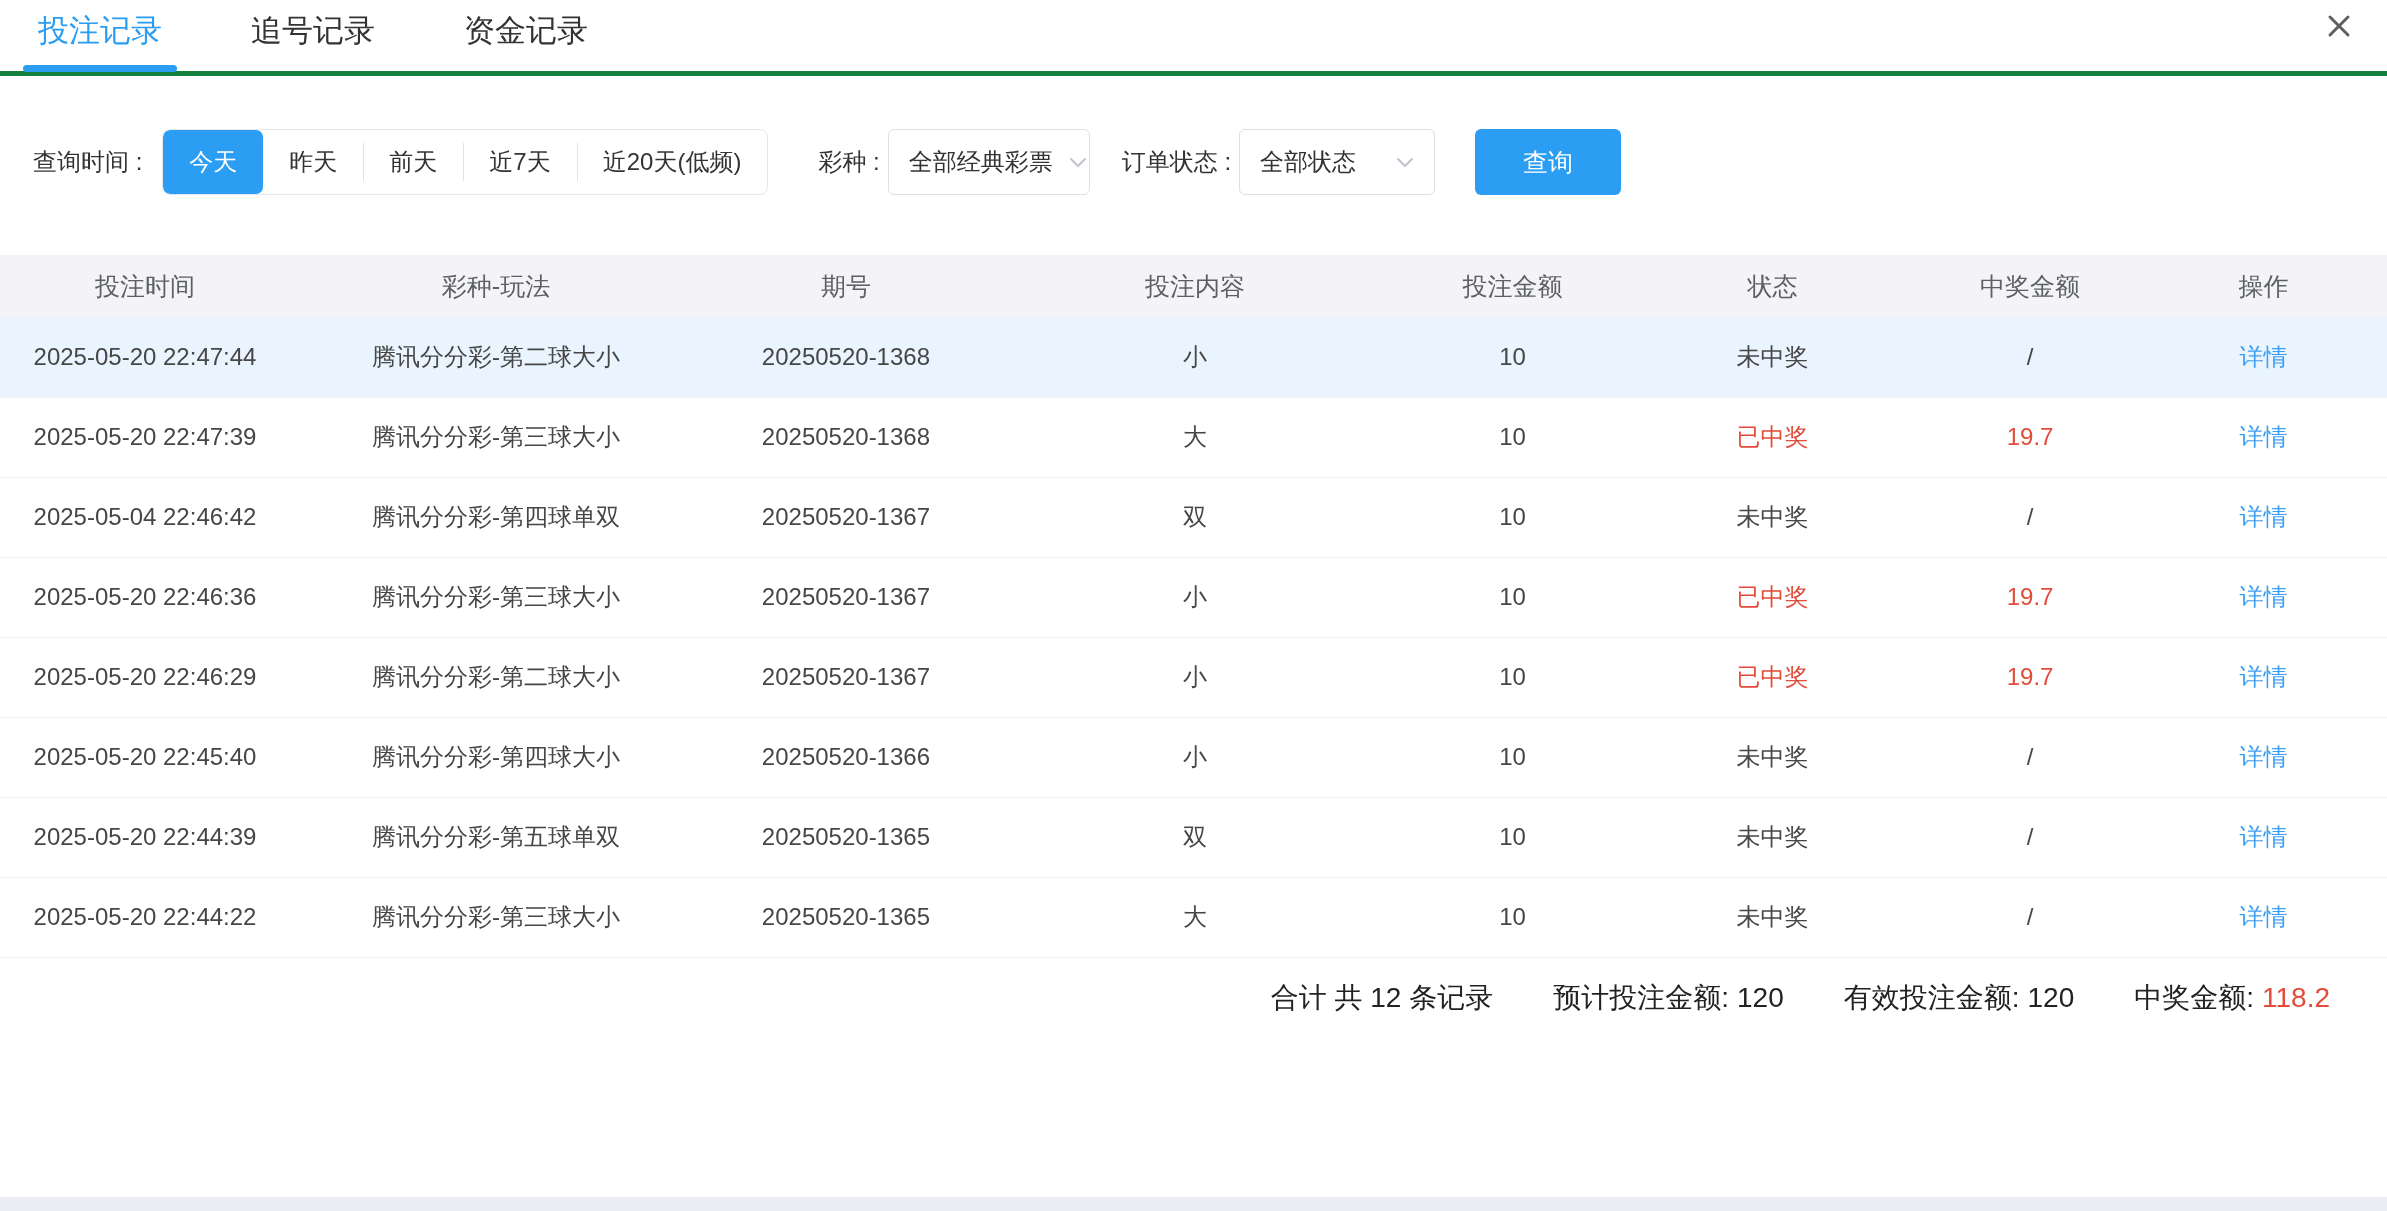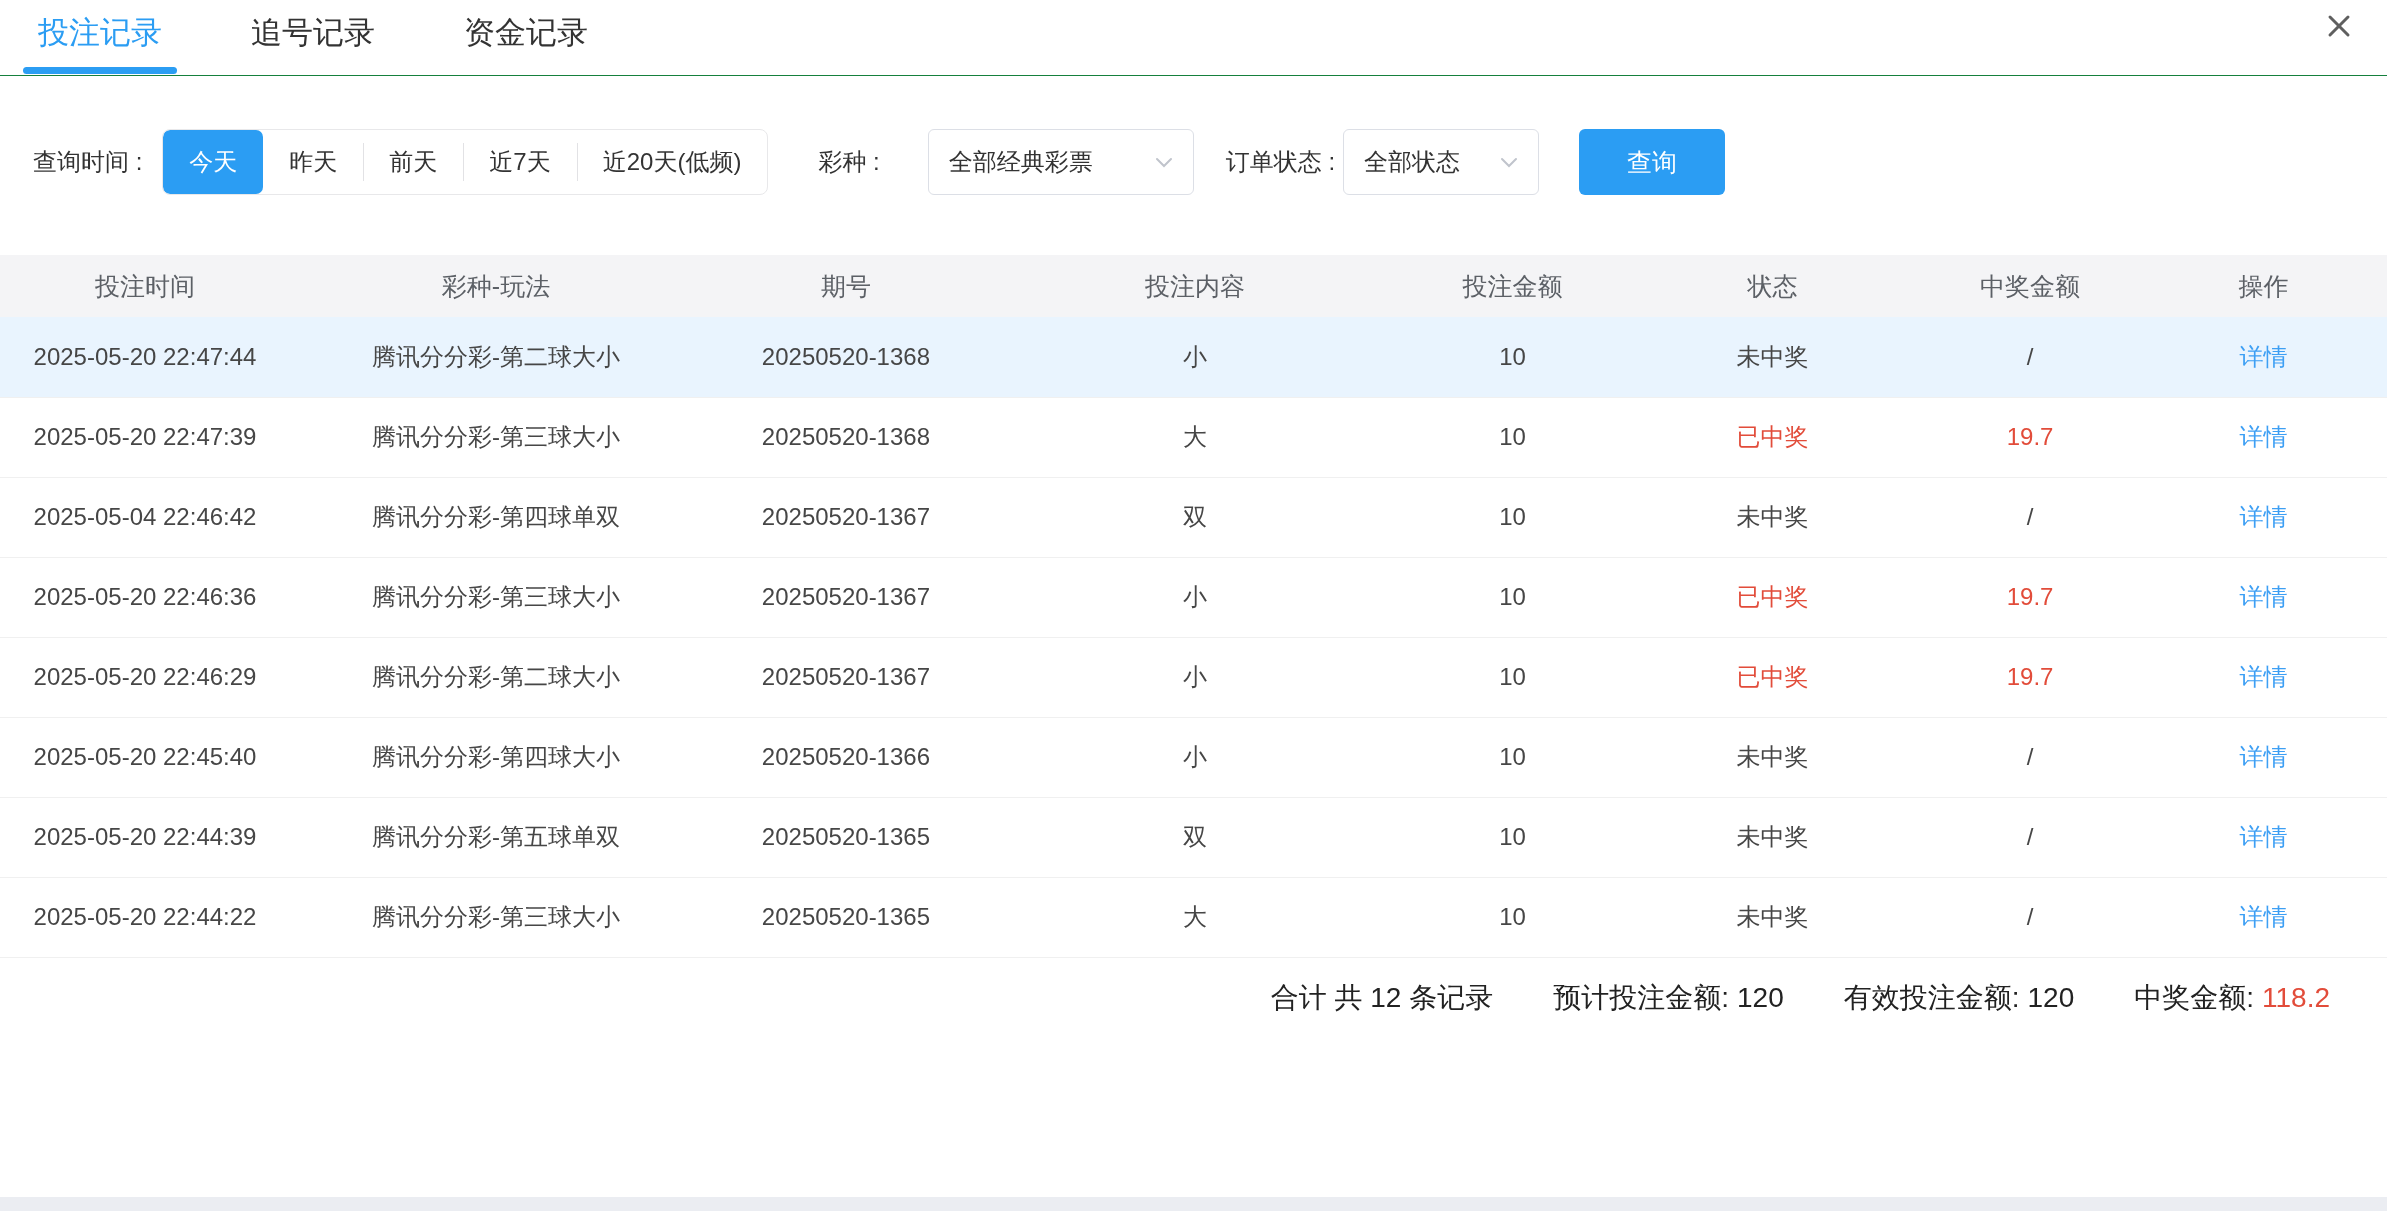--- a/index.html
+++ b/index.html
@@ -1,20 +1,20 @@
 <!DOCTYPE html>
 <html style="--accent: #2b9df3; --link: #3d9ff4; --red: #e24c3a; --highlight: #e9f4fe;"><head>
 <meta charset="utf-8">
 <style>
   * { margin:0; padding:0; box-sizing:border-box; }
   html,body { width:2387px; height:1211px; background:#ffffff; overflow:hidden;
     font-family:"Liberation Sans","DejaVu Sans",sans-serif; }
 
   
-  .tabbar { position:relative; height:76px; border-bottom:1px solid #15803d;
+  .tabbar { position:relative; height:76px; border-bottom:5px solid #15803d;
     display:flex; padding-left:23px;align-items:center; }
   .tab { position:relative; height:75px; padding:12px 15px 0; margin-right:59px;
     font-size:31px; color:#333; cursor:pointer; }
   .tab.active { color:var(--accent); }
   .tab.active::after { content:""; position:absolute; left:0; right:0; bottom:1px;
     height:7px; border-radius:4px; background:var(--accent); }
   .close-btn { position:absolute; right:28px; top:6px; width:40px; height:40px;
     display:flex; align-items:center; justify-content:center; cursor:pointer; }
 
   
@@ -26,21 +26,21 @@
   .seg { position:relative; display:flex; align-items:center; padding:2px 26px;
     font-size:24px; color:#333; cursor:pointer; white-space:nowrap; }
   .seg + .seg::before { content:""; position:absolute; left:0; top:13px; bottom:13px;
     width:1px; background:#e2e2e5; }
   .seg.active { background:var(--accent); color:#fff; border-radius:7px; }
   .seg.active + .seg::before { display:none; }
   .select-box { display:flex; align-items:center; height:66px; border:1px solid #dcdfe6;
     border-radius:6px; background:#fff; padding:0 20px; cursor:pointer; }
   .select-box .sel-text { font-size:24px; color:#333; white-space:nowrap; }
   .select-box .chev { margin-left:auto; padding-left:16px; display:flex; align-items:center; }
-  .sel-lottery { width:266px; margin-right:32px;margin-left:40px; }
+  .sel-lottery { width:202px; margin-right:32px; }
   .sel-status  { width:196px; margin-right:40px; }
   .lbl-tight { margin-right:8px; }
   .query-btn { width:146px; height:66px; border:none; border-radius:6px;
     background:var(--accent); color:#fff; font-size:25px; cursor:pointer;
     font-family:inherit; }
 
   
   .record-table { margin-top:60px; width:100%; border-collapse:collapse; table-layout:fixed; }
   .record-table thead th { height:62px; background:#f4f4f6; font-weight:400;
     font-size:25px; color:#5c6066; text-align:center; }

